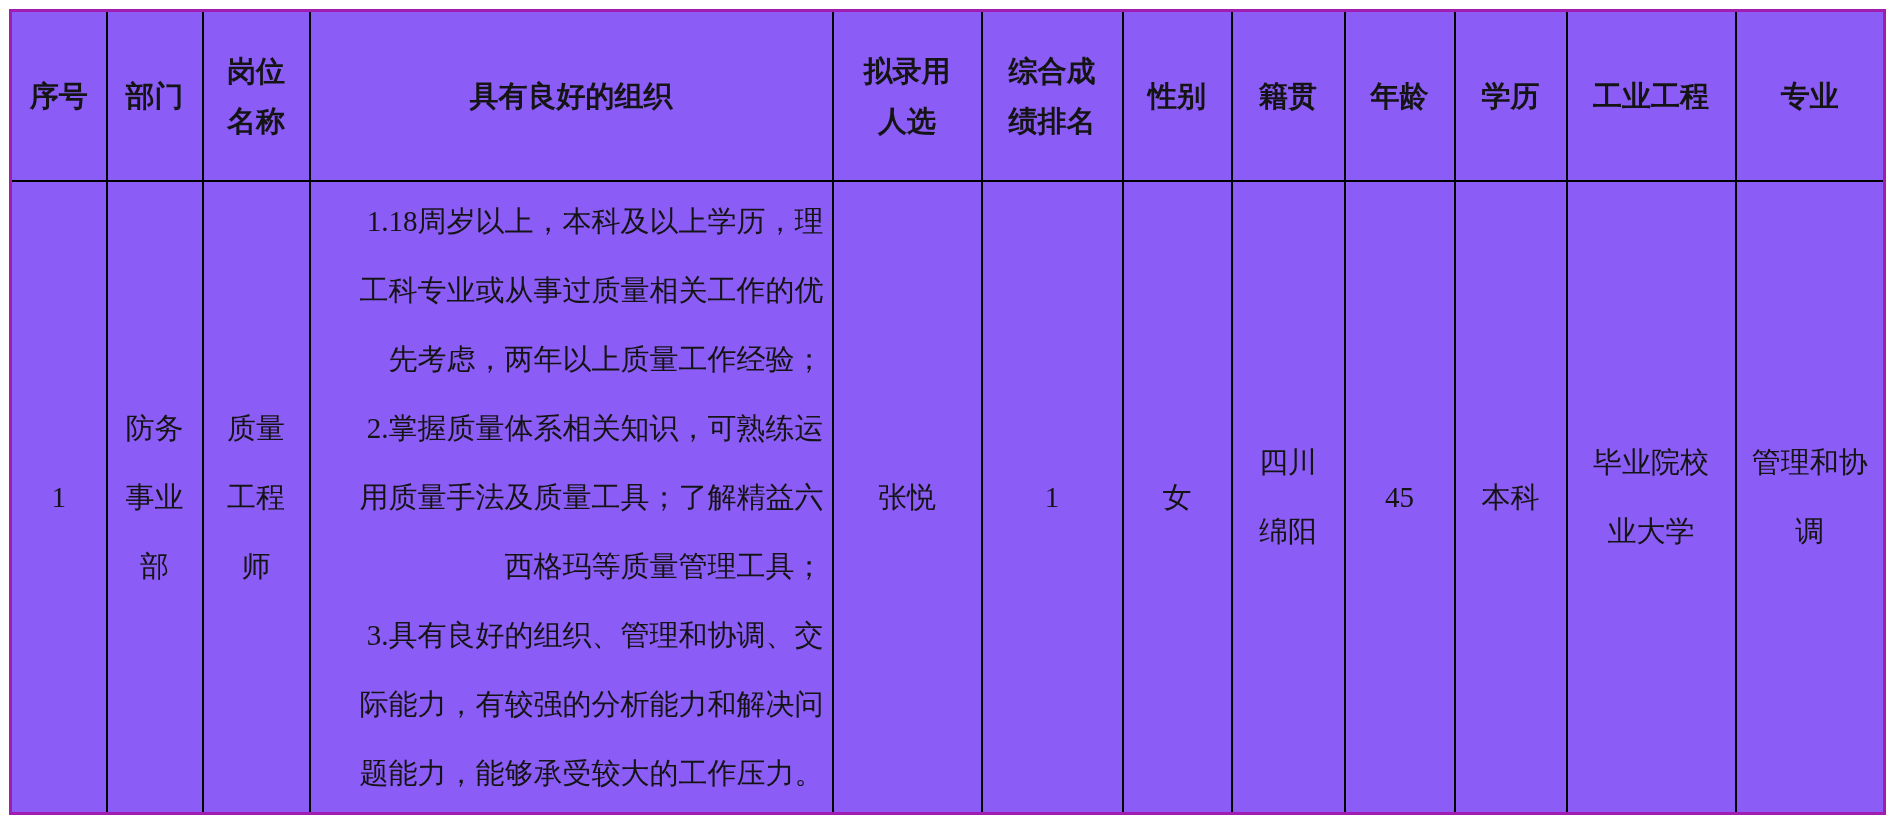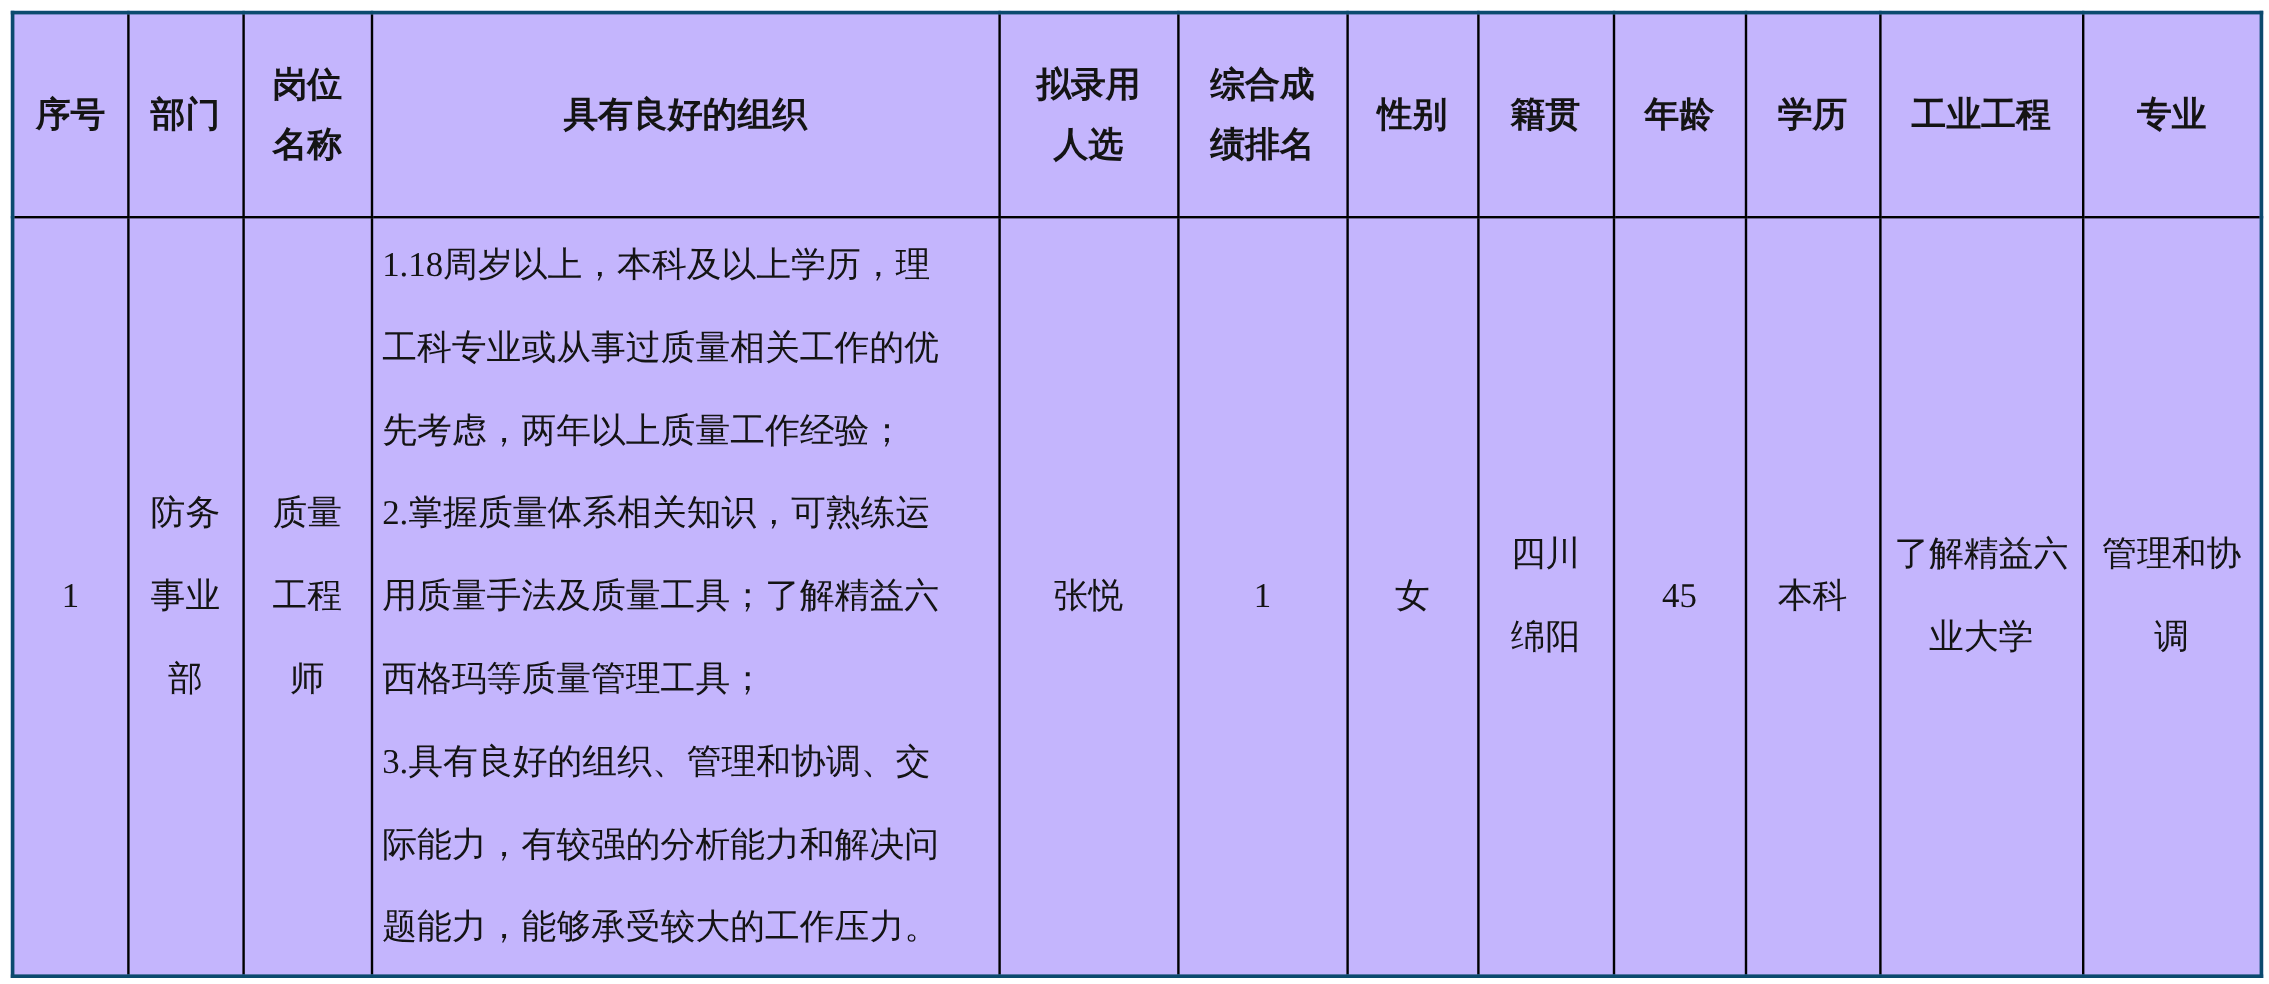--- a/index.html
+++ b/index.html
@@ -14,22 +14,22 @@
   }
   .table-wrap {
     position: absolute;
     left: 9px;
     top: 9px;
   }
   table.recruit {
     border-collapse: collapse;
     table-layout: fixed;
     width: 1874px;
-    border: 3px solid #0c4a6e;
-    background: #c4b5fd;
+    border: 3px solid #a21caf;
+    background: #8b5cf6;
     padding-left: 29px;
   }
   table.recruit th,
   table.recruit td {
     border: 2px solid #000000;
     padding: 0 6px;
     vertical-align: middle;
     text-align: center;
     white-space: pre-line;
     overflow: hidden;
@@ -40,21 +40,21 @@
     font-weight: bold;
     line-height: 50px;
     height: 168px;
   }
   table.recruit td {
     font-weight: normal;
     line-height: 69px;
     height: 630px;
   }
   table.recruit td.req {
-    text-align: left;
+    text-align: right;
     padding: 0 8px;
   }
 </style>
 </head>
 <body>
 
 <div class="table-wrap">
   <table class="recruit">
     <colgroup>
       <col style="width:96px">
@@ -107,19 +107,19 @@
 3.具有良好的组织、管理和协调、交
 际能力，有较强的分析能力和解决问
 题能力，能够承受较大的工作压力。</td>
         <td>张悦</td>
         <td>1</td>
         <td>女</td>
         <td>四川
 绵阳</td>
         <td>45</td>
         <td>本科</td>
-        <td>了解精益六
+        <td>毕业院校
 业大学</td>
         <td>管理和协调</td>
       </tr>
     </tbody>
   </table>
 </div>
 
 </body></html>

